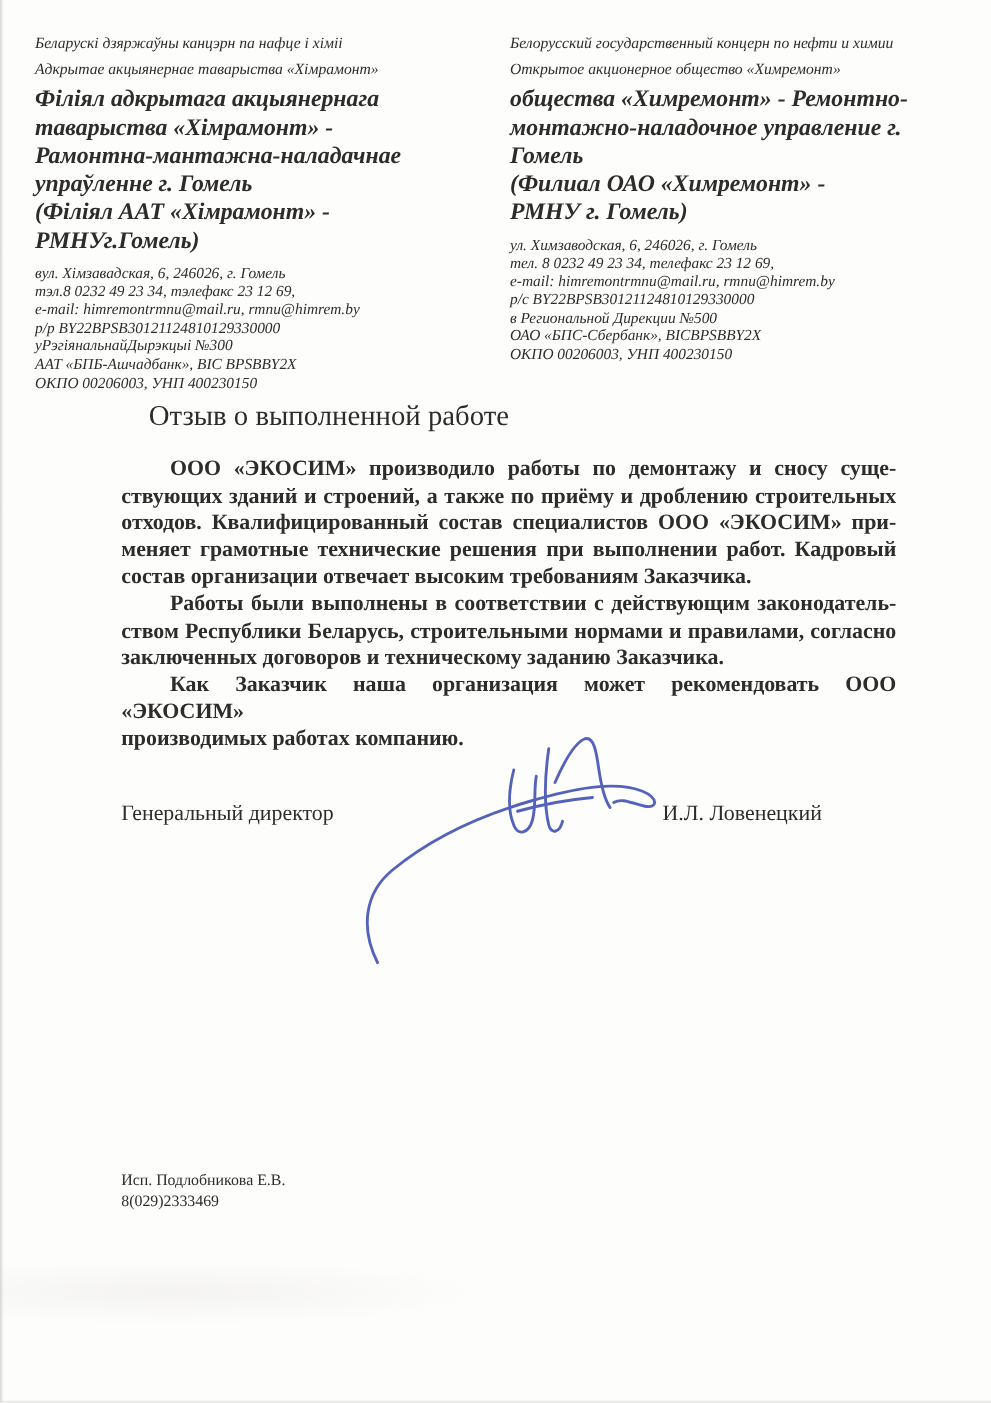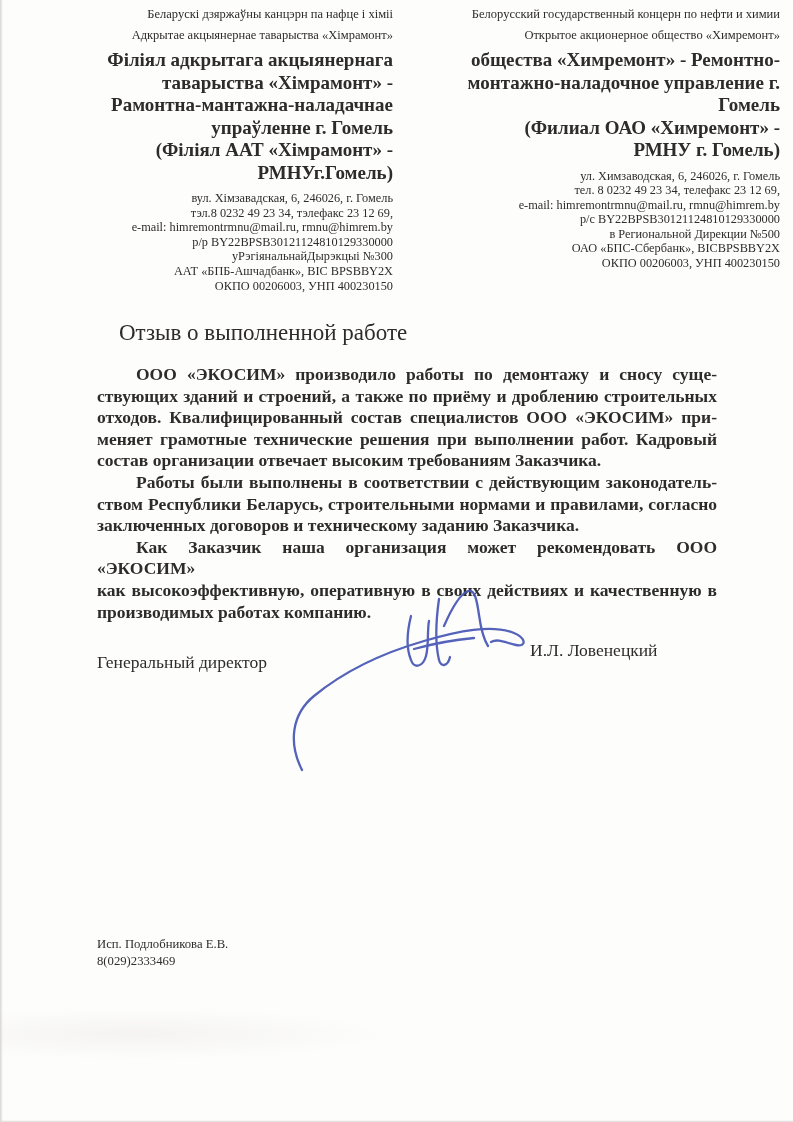--- a/index.html
+++ b/index.html
@@ -17,21 +17,21 @@
     background:linear-gradient(to right,#d8d6d2,rgba(255,255,255,0));
   }
   .scan-shadow{
     position:absolute;left:0;top:1008px;width:390px;height:52px;
     background:radial-gradient(ellipse at 35% 50%, rgba(190,185,178,.14), rgba(255,255,255,0) 70%);
   }
   .scan-edge-bottom{
     position:absolute;left:0;bottom:0;width:100%;height:2px;
     background:linear-gradient(to top,#dddbd7,rgba(255,255,255,0));
   }
-  .hdr-col{position:absolute;top:4px;text-align:right;}
+  .hdr-col{position:absolute;top:24px;text-align:left;font-style:italic;}
   .hdr-col.left{left:28px;width:365px;}
   .hdr-col.right{left:408px;width:372px;}
   .hdr-top-line{font-size:12.5px;line-height:21px;}
   .hdr-title{font-weight:bold;font-size:19px;line-height:22.5px;margin-top:3px;}
   .hdr-addr{font-size:12.3px;line-height:14.6px;margin-top:7px;}
   .subject{
     position:absolute;left:119px;top:320px;
     font-size:23px;
   }
   .body-text{
@@ -39,21 +39,21 @@
     font-size:17.5px;
   }
   .pline{
     line-height:21.6px;
     text-align:justify;
     text-align-last:justify;
     font-weight:bold;
   }
   .pline.first{text-indent:39px;}
   .pline.last{text-align-last:left;}
-  .sig-label{position:absolute;left:97px;top:640px;font-size:17.5px;margin-top:12px;}
+  .sig-label{position:absolute;left:97px;top:640px;font-size:17.5px;}
   .sig-name{position:absolute;left:530px;top:640px;font-size:17.5px;}
   .sig-svg{position:absolute;left:286px;top:586px;}
   .footer{position:absolute;left:97px;top:936px;font-size:12.7px;line-height:17px;}
 </style>
 </head>
 <body>
 
 <div class="page">
 
   <div class="scan-edge-left"></div>
@@ -108,21 +108,20 @@
   <div class="body-text">
     <div class="pline first">ООО «ЭКОСИМ» производило работы по демонтажу и сносу суще-</div>
     <div class="pline">ствующих зданий и строений, а также по приёму и дроблению строительных</div>
     <div class="pline">отходов. Квалифицированный состав специалистов ООО «ЭКОСИМ» при-</div>
     <div class="pline">меняет грамотные технические решения при выполнении работ. Кадровый</div>
     <div class="pline last">состав организации отвечает высоким требованиям Заказчика.</div>
     <div class="pline first">Работы были выполнены в соответствии с действующим законодатель-</div>
     <div class="pline">ством Республики Беларусь, строительными нормами и правилами, согласно</div>
     <div class="pline last">заключенных договоров и техническому заданию Заказчика.</div>
     <div class="pline first">Как Заказчик наша организация может рекомендовать ООО «ЭКОСИМ»</div>
-    <div class="pline">как высокоэффективную, оперативную в своих действиях и качественную в</div>
     <div class="pline last">производимых работах компанию.</div>
   </div>
 
   <div class="sig-label">Генеральный директор</div>
   <div class="sig-name">И.Л. Ловенецкий</div>
 
   <svg class="sig-svg" width="262" height="188" viewBox="0 0 262 188">
     <g fill="none" stroke="#4656b4" stroke-width="2.3" stroke-linecap="round" stroke-linejoin="round" opacity="0.92">
       <path d="M 16 184 C 2 156 6 128 28 110 C 62 82 100 66 138 55 C 172 45 206 38 228 47 C 240 52 241 61 230 59 C 220 57 212 52 205 56"></path>
       <path d="M 125 30 C 121 46 120 62 125 74 C 128 83 137 81 140 70 C 143 59 141 46 143 35"></path>

